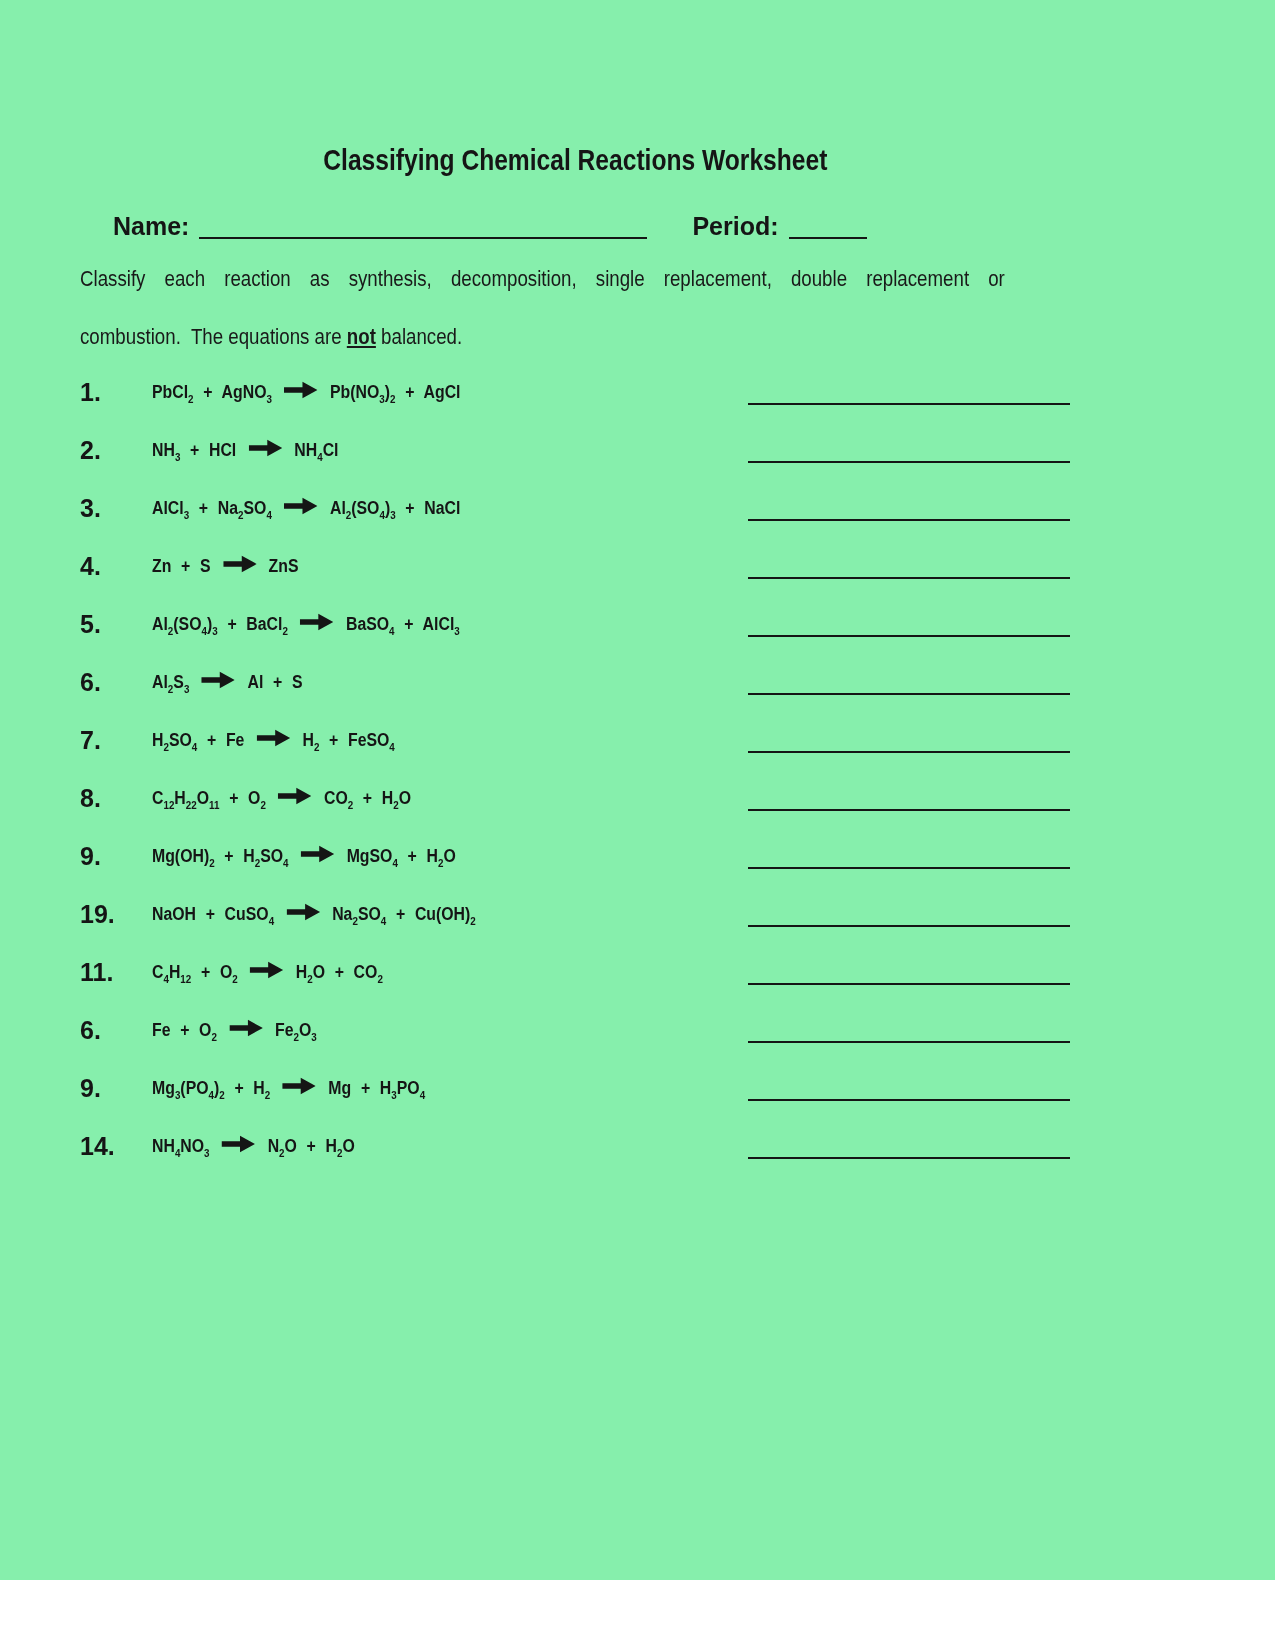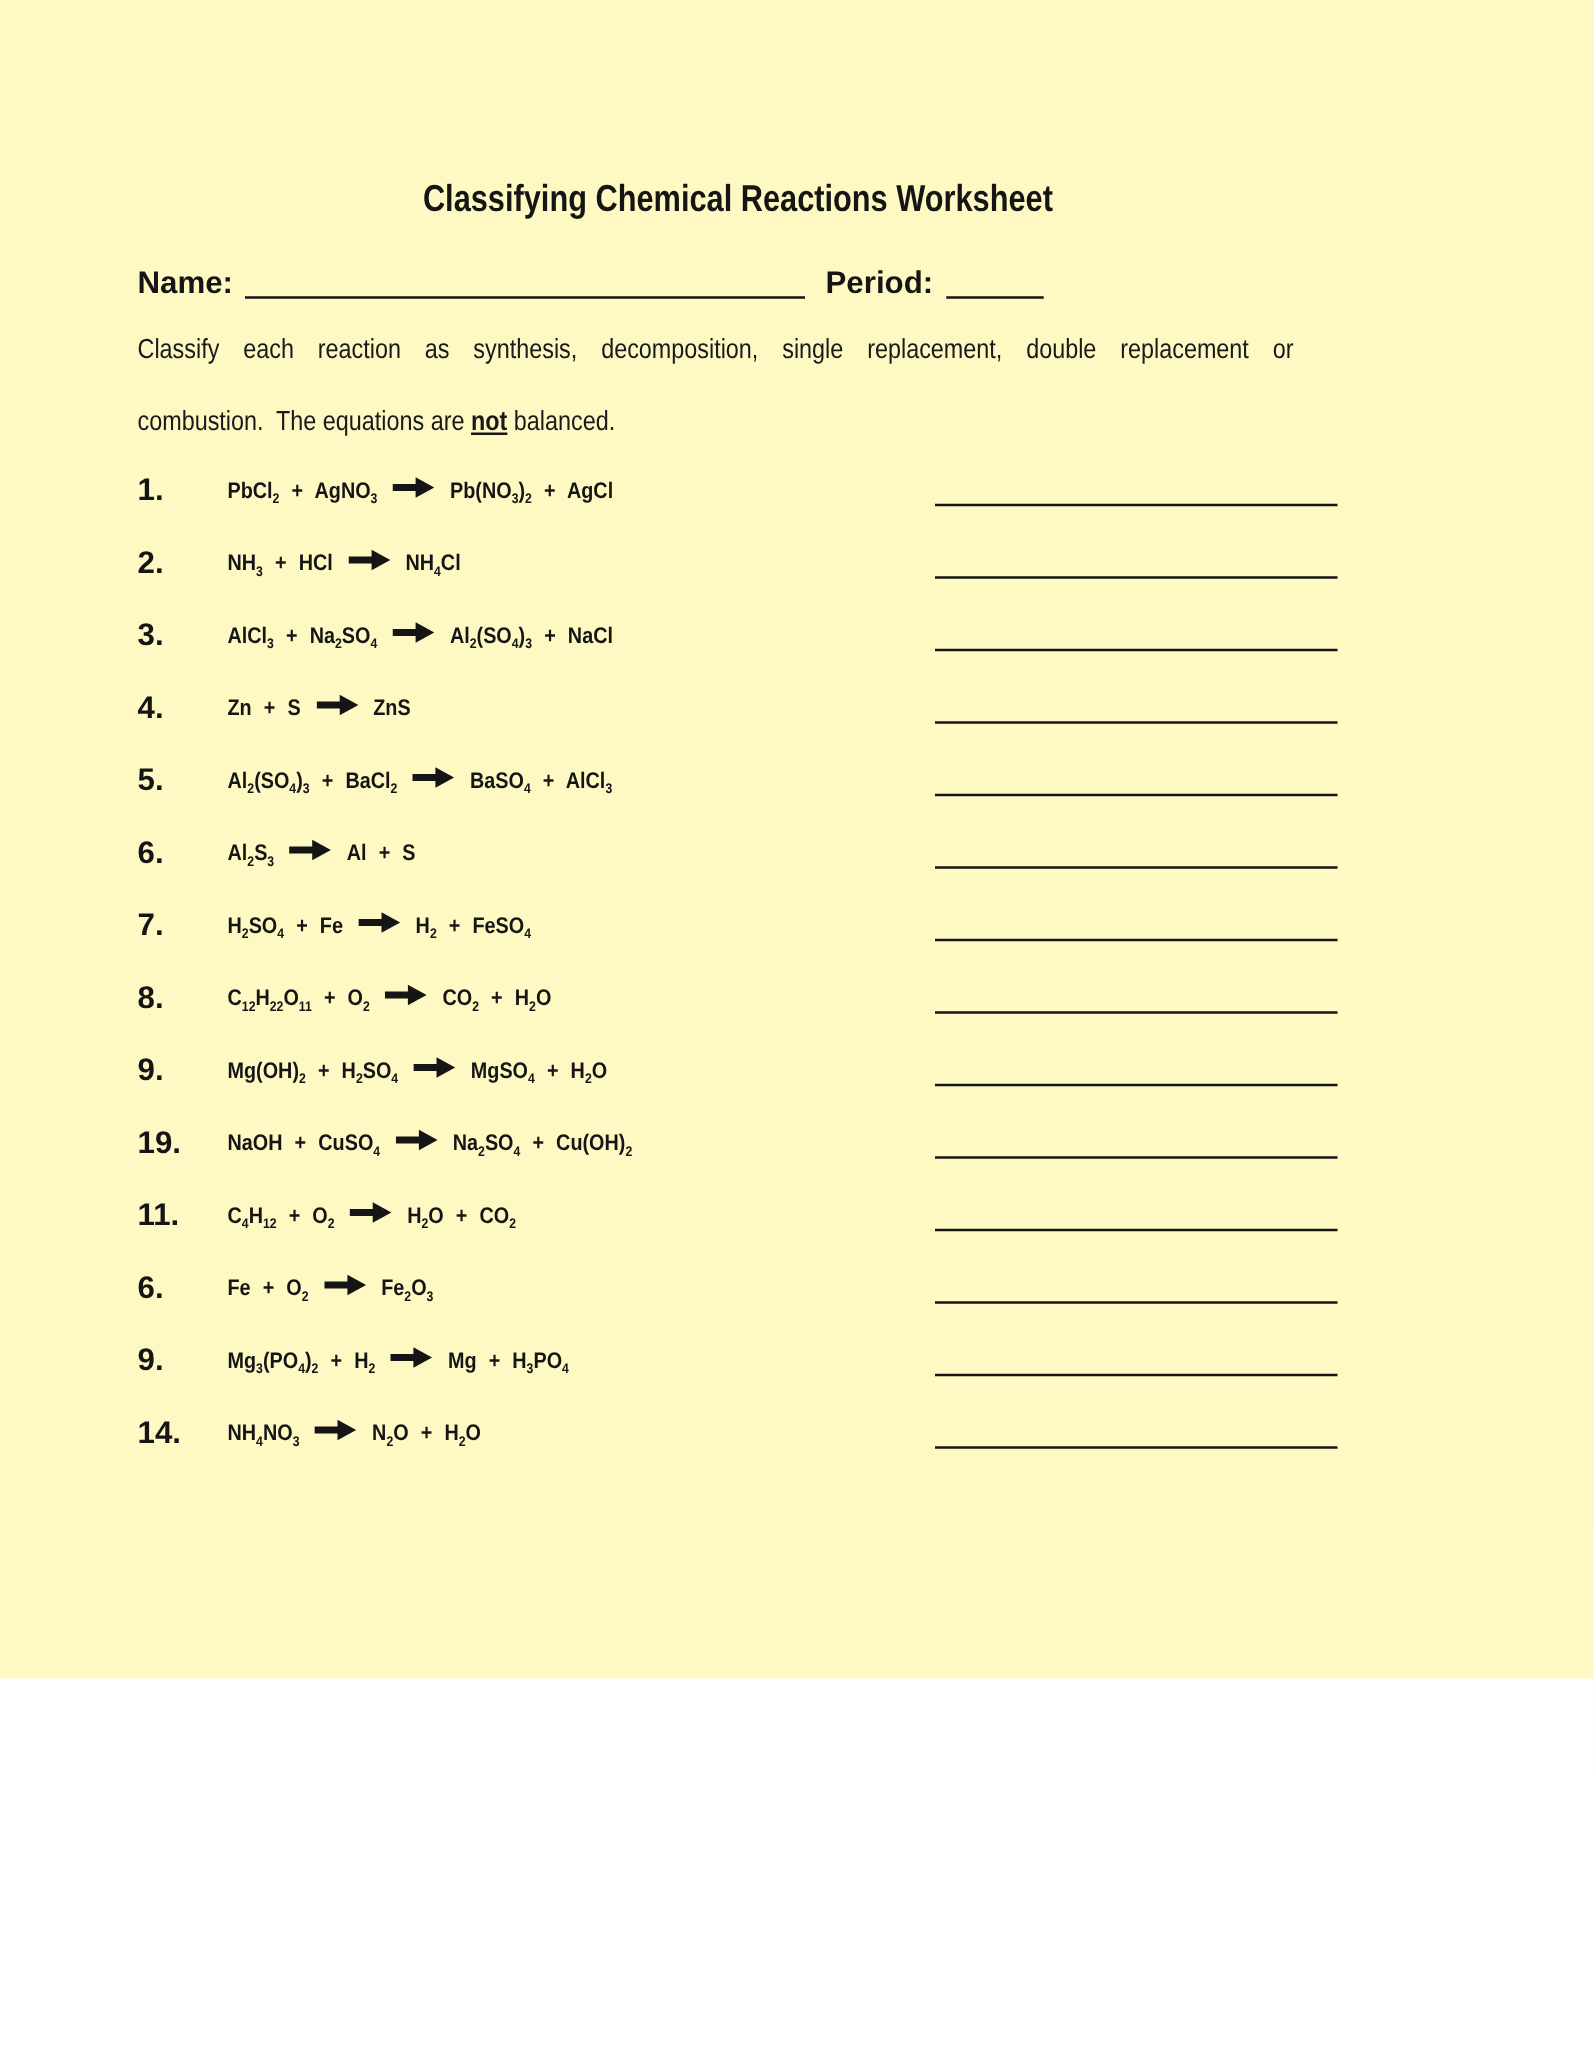--- a/index.html
+++ b/index.html
@@ -1,27 +1,27 @@
 <!DOCTYPE html>
 <html><head>
 <meta charset="utf-8">
 <style>
   html,body{margin:0;padding:0;background:#ffffff;}
   .page{
-    width:1275px;height:1343px;background:#fef9c3;box-sizing:border-box;
-    padding:142px 205px 0 110px;
+    width:1275px;height:1580px;background:#86efac;box-sizing:border-box;
+    padding:142px 205px 0 80px;
     font-family:"Liberation Sans",sans-serif;color:#151515;
     position:relative;overflow:hidden;
   }
   .title{text-align:center;font-weight:700;font-size:30px;line-height:36px;white-space:nowrap;}
   .title .squeeze{display:inline-block;transform:scaleX(.82);transform-origin:50% 50%;}
 
   .name-row{margin-top:32px;display:flex;align-items:flex-start;font-weight:700;
             font-size:25px;line-height:32px;height:34px;}
-  .name-row .lbl{white-space:nowrap;}
+  .name-row .lbl{white-space:nowrap;margin-left:33px;}
   .blankline{height:0;border-bottom:2.5px solid #151515;}
   .name-blank{width:448px;margin:27px 12px 0 10px;}
   .period-lbl{margin-left:4px;}
   .period-blank{width:78px;margin:27px 0 0 10px;}
 
   .instructions{margin-top:20px;width:1088px;transform:scaleX(.85);transform-origin:0 0;
                 font-size:22px;line-height:29px;font-weight:400;color:#191919;}
   .just{text-align:justify;}
   .just::after{content:"";display:inline-block;width:100%;}
   .pre{white-space:pre-wrap;}

